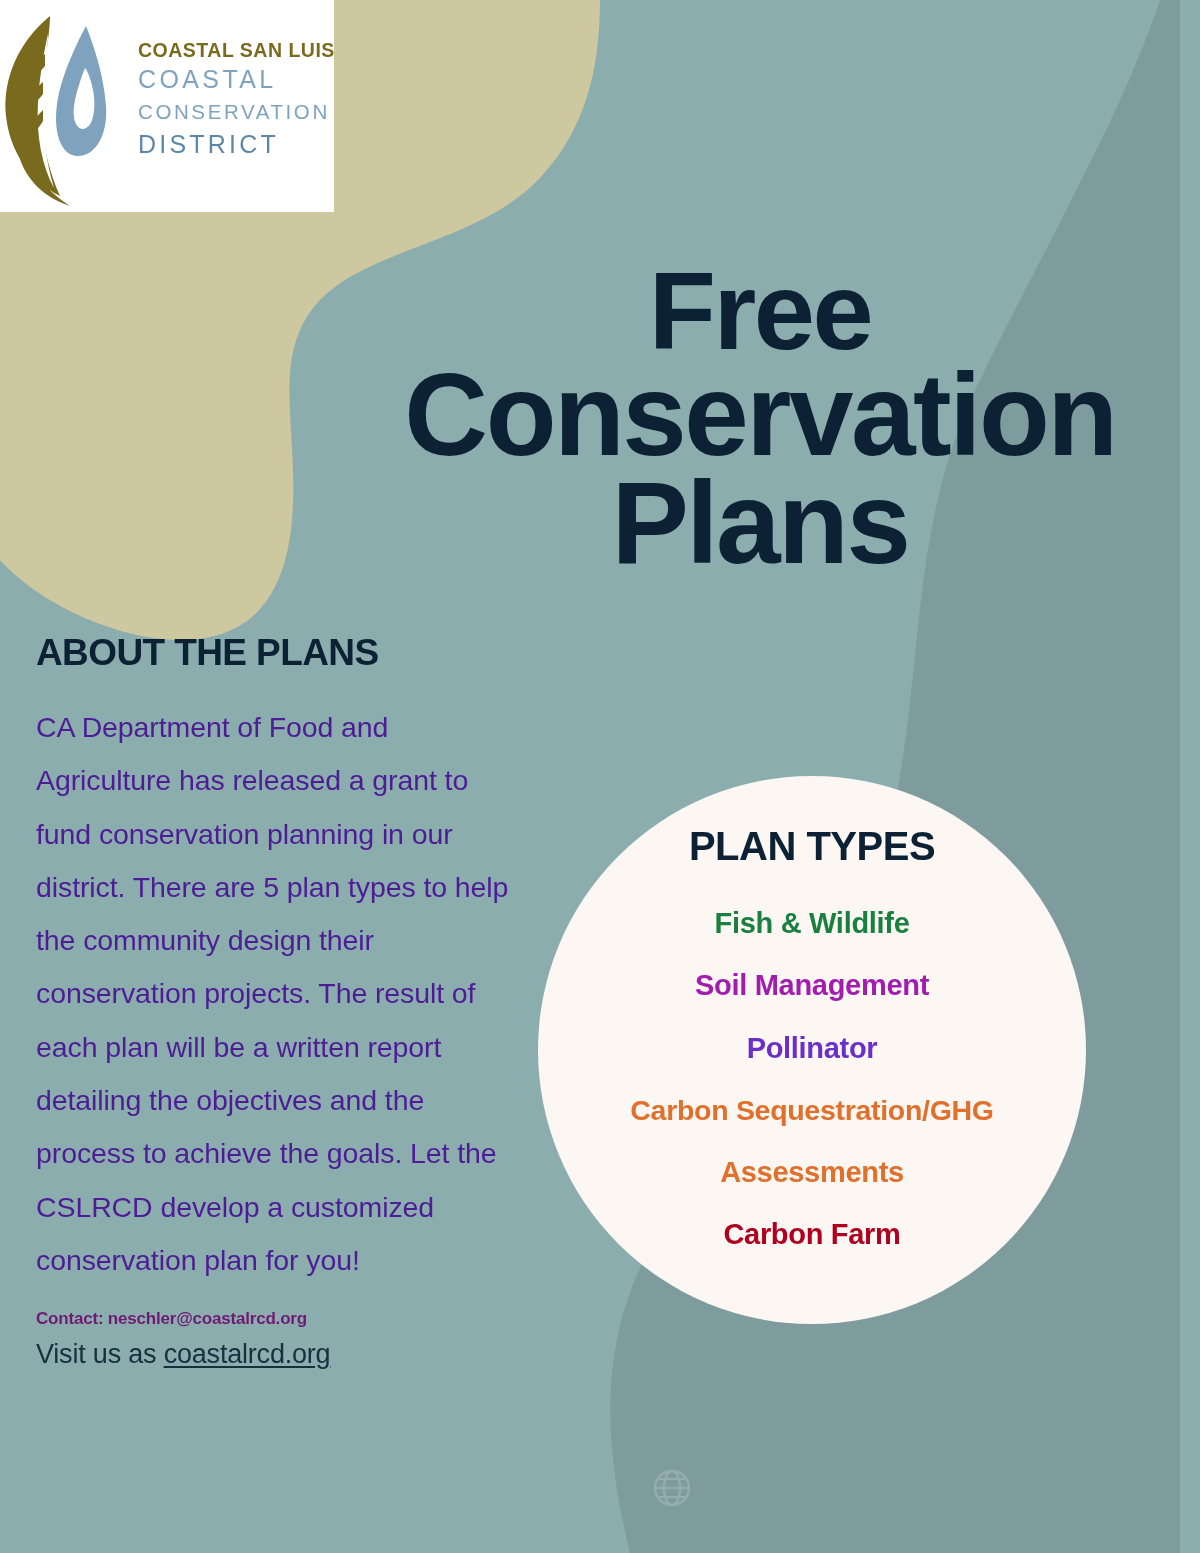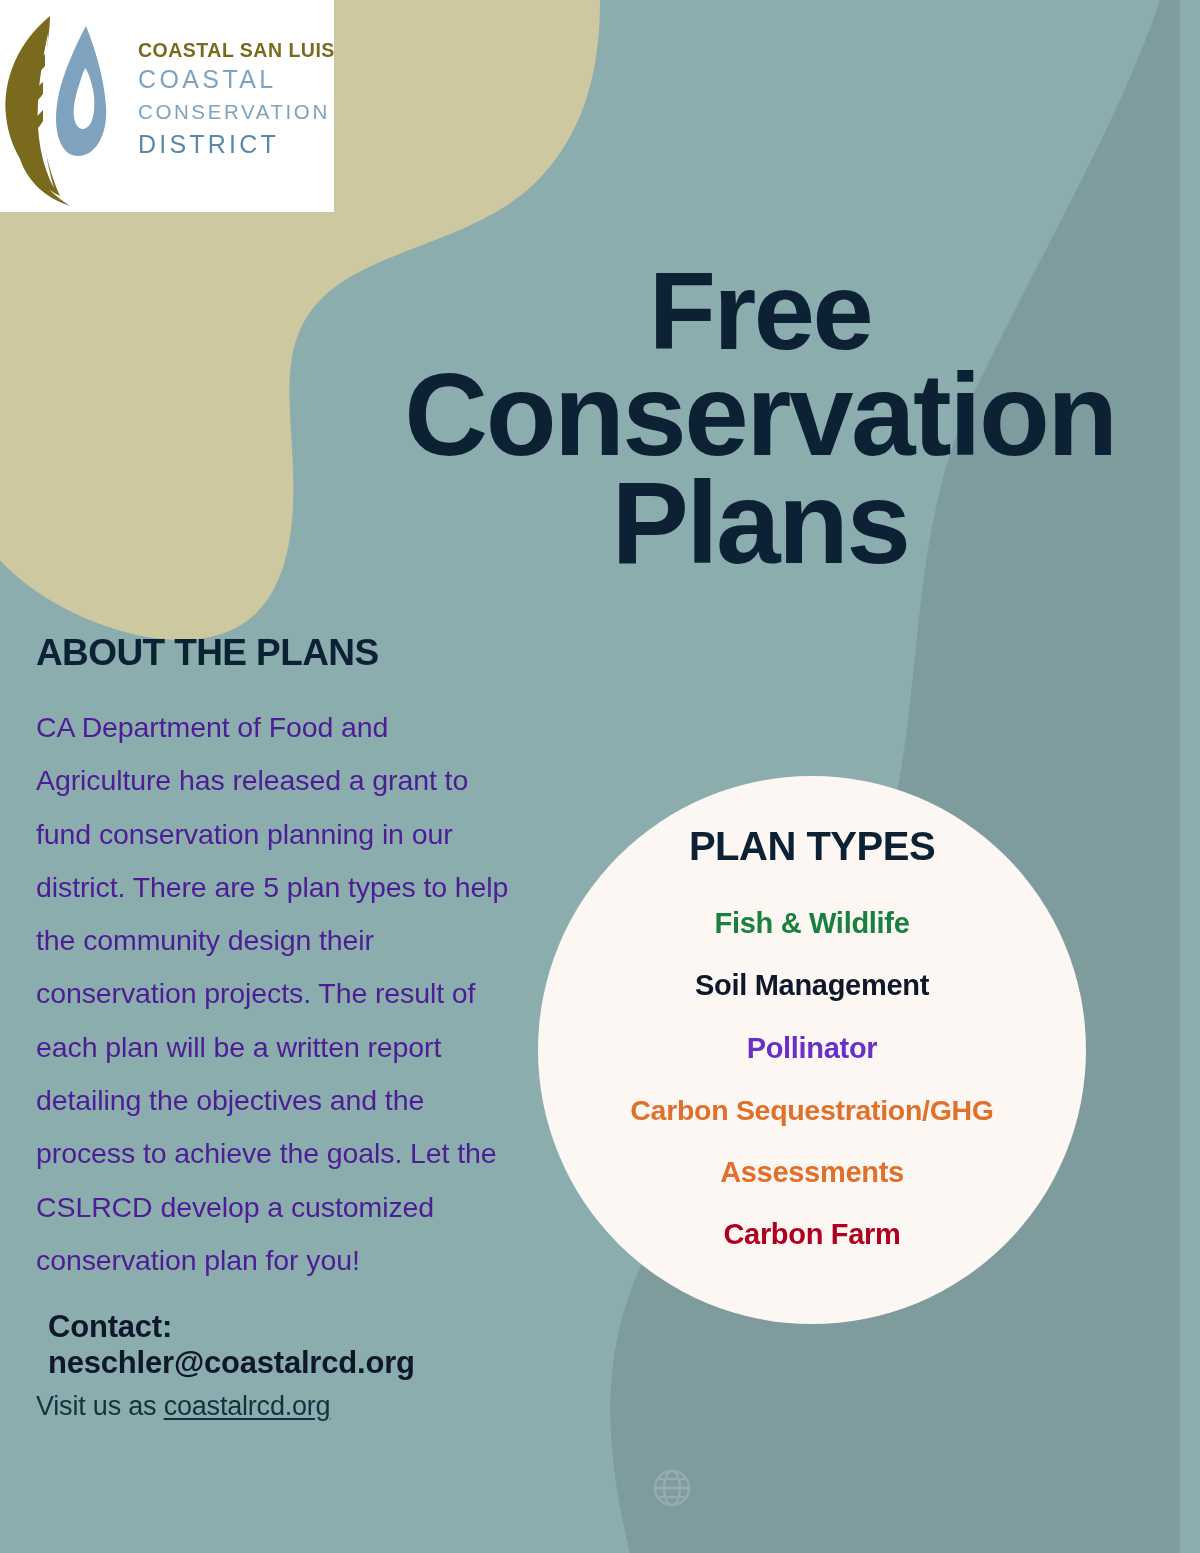--- a/index.html
+++ b/index.html
@@ -115,25 +115,25 @@
     margin: 0 0 27px 0;
   }
   #about-body {
     color: #4c1d95;
     font-size: 28.5px;
     line-height: 1.87;
     letter-spacing: -0.1px;
     margin: 0;
   }
   #contact-line {
-    color: #0f172a;
-    font-size: 31px;
+    color: #701a75;
+    font-size: 17px;
     font-weight: bold;
     letter-spacing: -0.2px;
-    margin: 22px 0 0 12px;
+    margin: 22px 0 0 0;
   }
   #visit-line {
     color: #17303F;
     font-size: 27px;
     letter-spacing: -0.2px;
     margin: 10px 0 0 0;
   }
   #visit-link {
     text-underline-offset: 3px;
     color: #17303F;
@@ -251,20 +251,20 @@
   <section id="about">
     <h2 id="about-heading">ABOUT THE PLANS</h2>
     <p id="about-body">CA Department of Food and Agriculture has released a grant to fund conservation planning in our district. There are 5 plan types to help the community design their conservation projects. The result of each plan will be a written report detailing the objectives and the process to achieve the goals. Let the CSLRCD develop a customized conservation plan for you!</p>
     <p id="contact-line">Contact: neschler@coastalrcd.org</p>
     <p id="visit-line"><span>Visit us as </span><a id="visit-link" href="#">coastalrcd.org</a></p>
   </section>
 
   <aside id="plan-circle">
     <div id="plan-title">PLAN TYPES</div>
     <div class="plan-item" style="color: rgb(26, 128, 64);">Fish &amp; Wildlife</div>
-    <div class="plan-item" style="color: #0f172a;">Soil Management</div>
+    <div class="plan-item" style="color: #a21caf;">Soil Management</div>
     <div class="plan-item" style="color: rgb(107, 47, 201); text-align: center;">Pollinator</div>
     <div class="plan-item wide" style="color: rgb(224, 112, 43);">Carbon Sequestration/GHG</div>
     <div class="plan-item" style="color: rgb(224, 112, 43);">Assessments</div>
     <div class="plan-item" style="color: rgb(176, 0, 32);">Carbon Farm</div>
   </aside>
 
 </div>
 
 </body></html>

